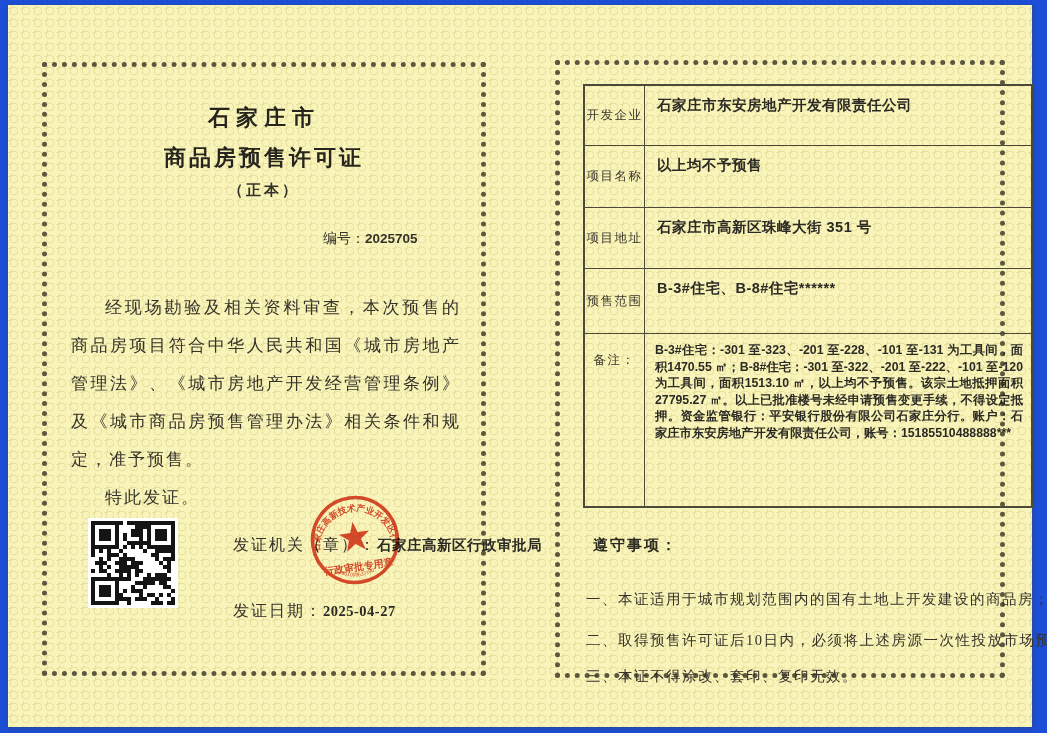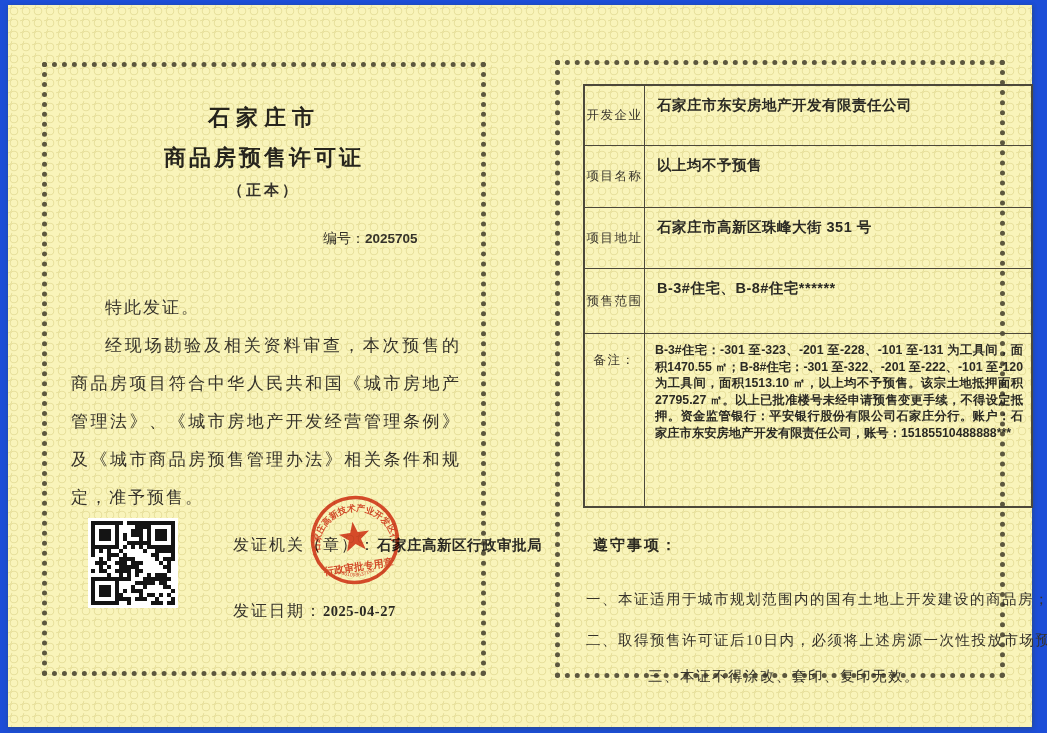--- a/index.html
+++ b/index.html
@@ -85,40 +85,40 @@
     padding:8px 8px 0 10px;text-align:justify;
   }
   .comp-title{
     position:absolute;left:33px;top:471px;
     font-size:15px;font-weight:bold;letter-spacing:2px;color:#2c2a22;
   }
   .comp-item{
     position:absolute;left:26px;right:18px;
     font-size:14.5px;letter-spacing:1.5px;color:#35322a;white-space:nowrap;
   }
-  .ci-0{top:510px;} .ci-1{top:551px;} .ci-2{top:587px;text-align:center;}
+  .ci-0{top:510px;} .ci-1{top:551px;} .ci-2{top:587px;}
 </style>
 </head>
 <body>
 
 <div class="canvas">
   <div class="sheet">
 
     <div class="panel panel-left">
       <div class="title1">石家庄市</div>
       <div class="title2">商品房预售许可证</div>
       <div class="subtitle">（正本）</div>
 
       <div class="serial">
         <span>编号：</span><span class="num">2025705</span>
       </div>
 
       <div class="body-text">
+        <p>经现场勘验及相关资料审查，本次预售的商品房项目符合中华人民共和国《城市房地产管理法》、《城市房地产开发经营管理条例》及《城市商品房预售管理办法》相关条件和规定，准予预售。</p>
         <p>特此发证。</p>
-        <p>经现场勘验及相关资料审查，本次预售的商品房项目符合中华人民共和国《城市房地产管理法》、《城市房地产开发经营管理条例》及《城市商品房预售管理办法》相关条件和规定，准予预售。</p>
       </div>
 
       <div class="qr-box">
         <svg id="qr-svg" viewBox="0 0 21 21" shape-rendering="crispEdges" fill="#141414">
             <rect x="0" y="0" width="1" height="1"></rect>
             <rect x="1" y="0" width="1" height="1"></rect>
             <rect x="2" y="0" width="1" height="1"></rect>
             <rect x="3" y="0" width="1" height="1"></rect>
             <rect x="4" y="0" width="1" height="1"></rect>
             <rect x="5" y="0" width="1" height="1"></rect>

